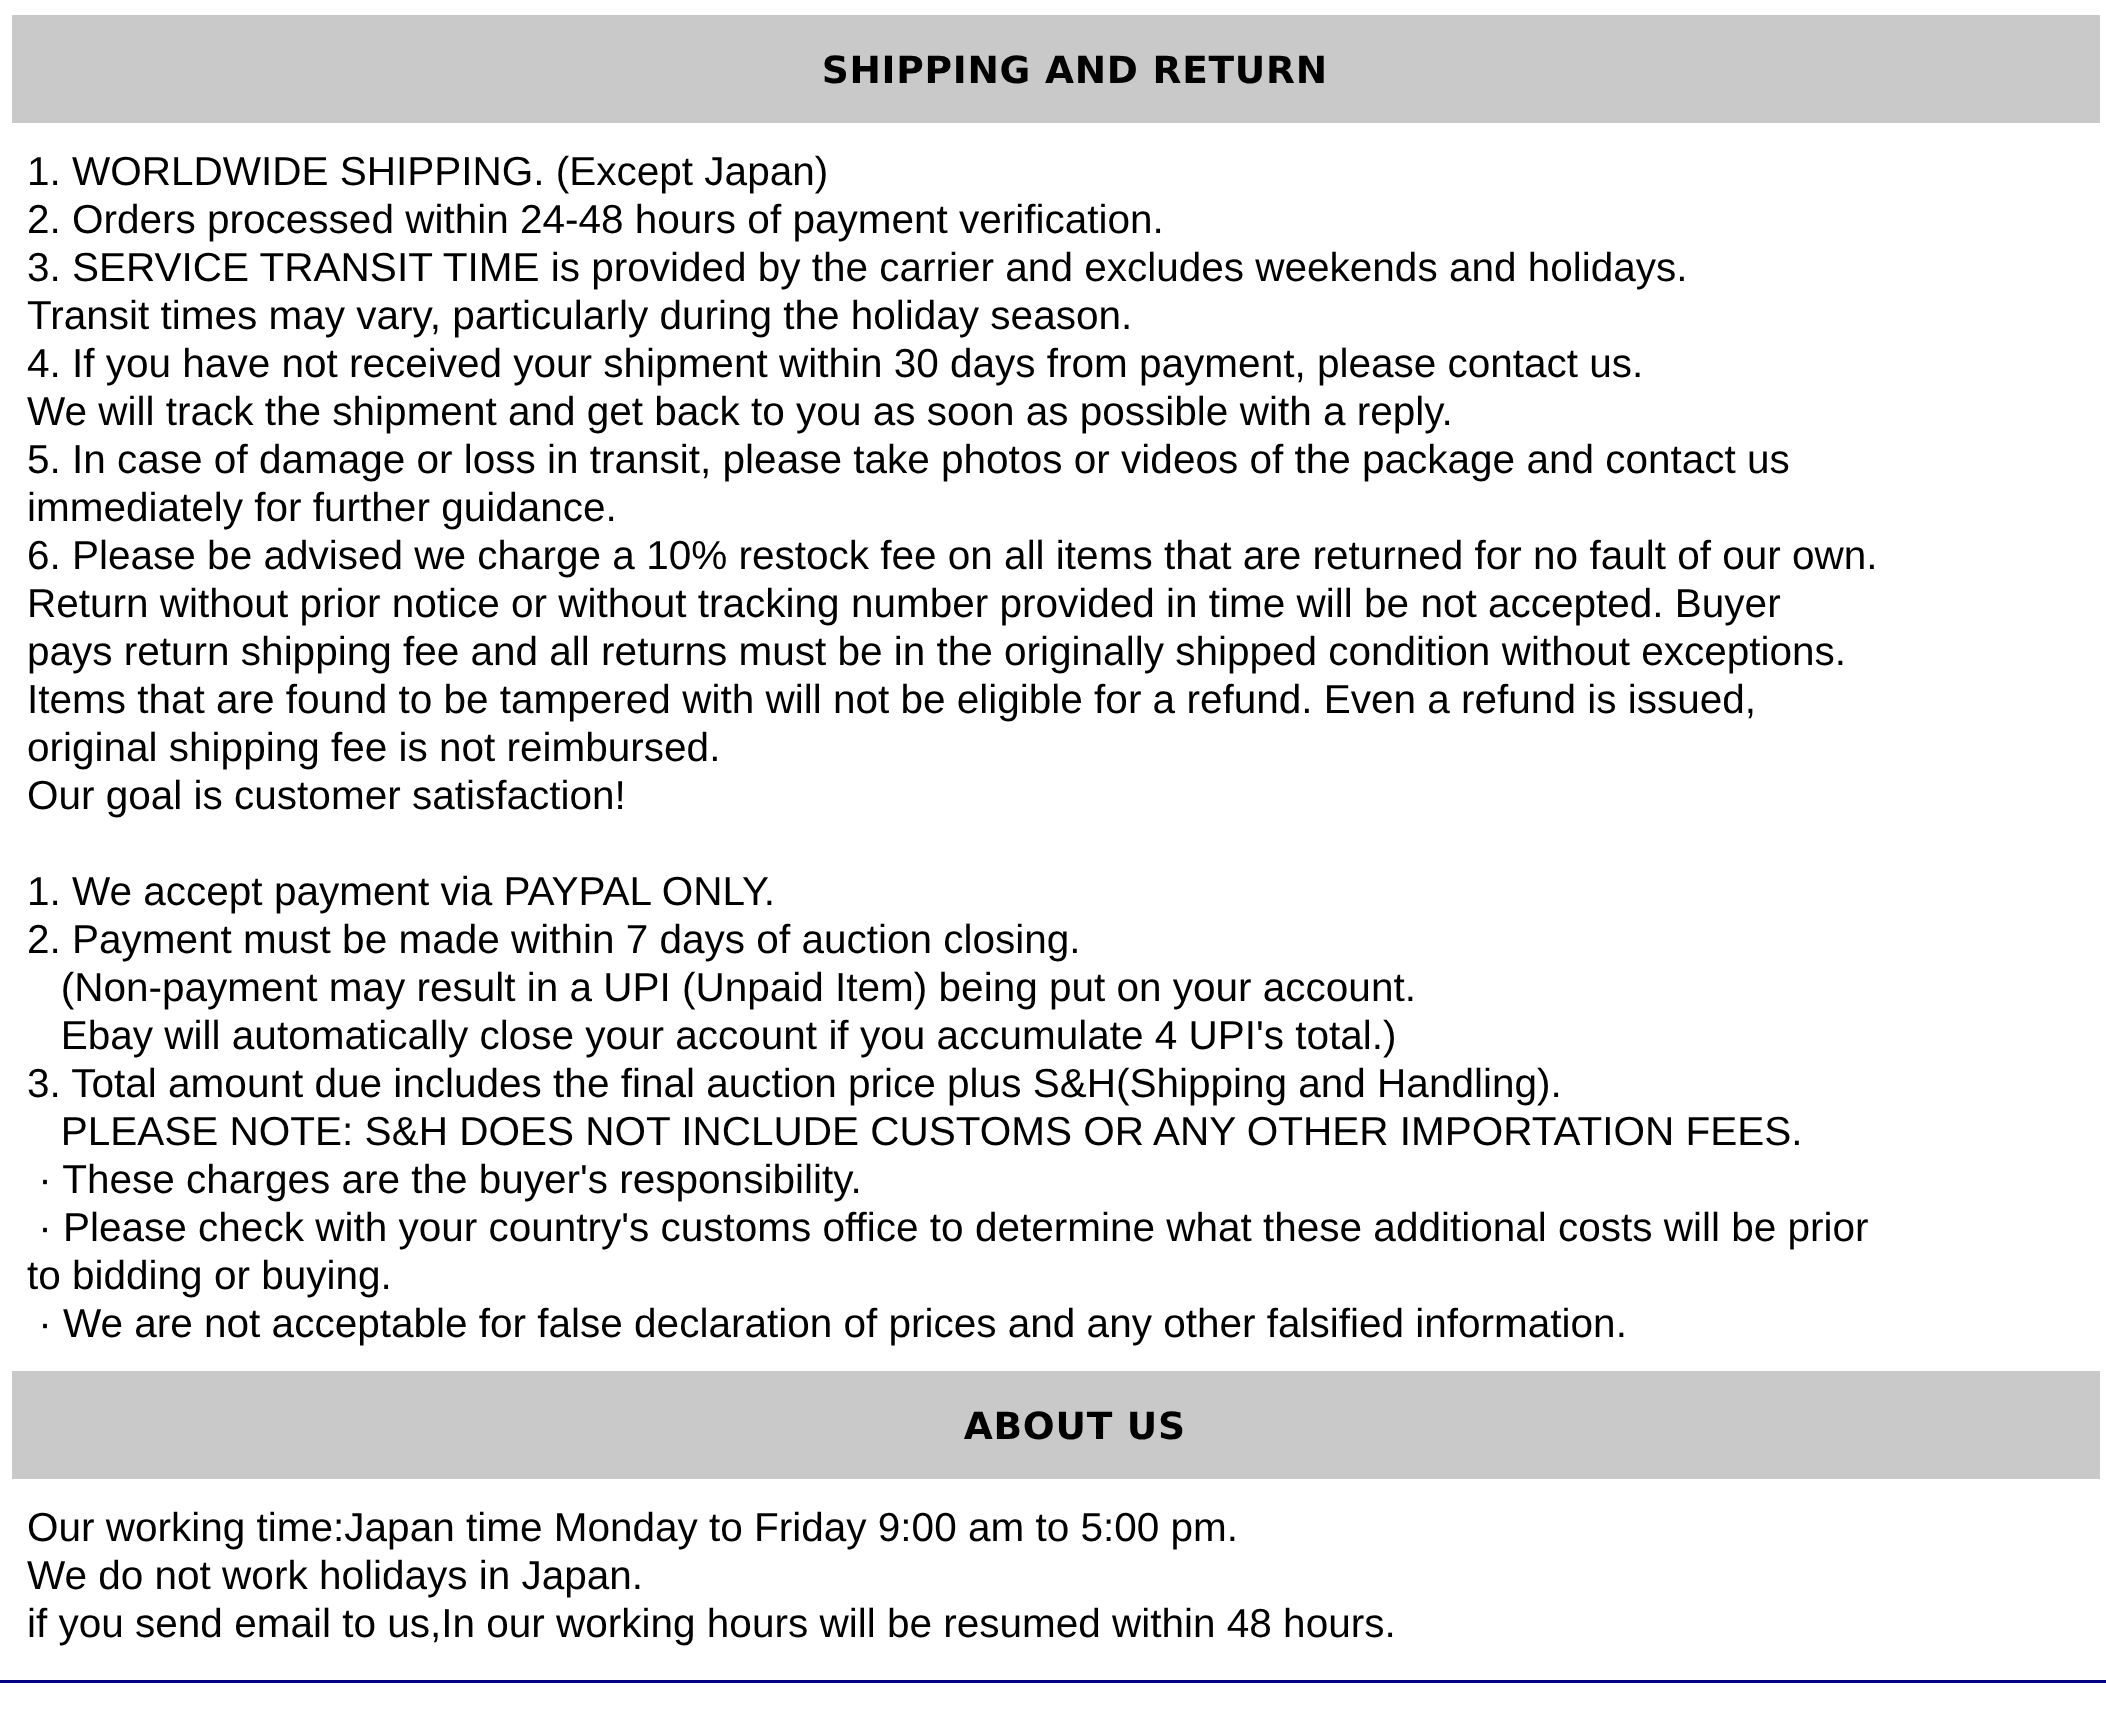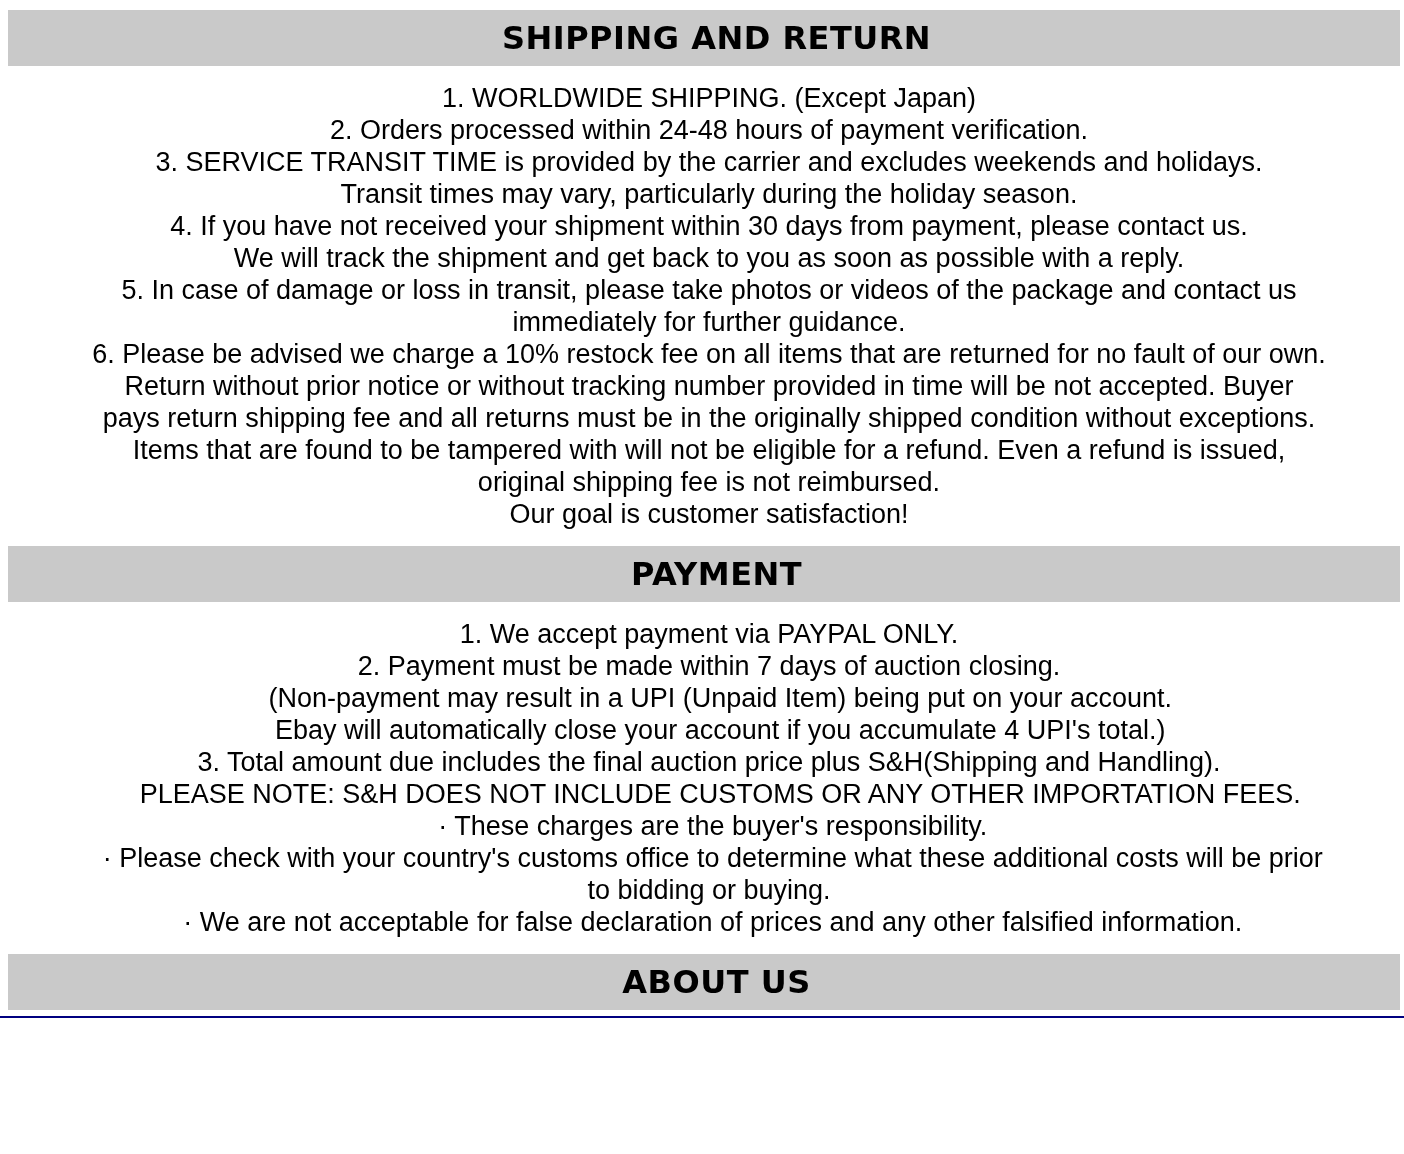--- a/index.html
+++ b/index.html
@@ -9,39 +9,38 @@
     width: 1404px;
     height: 1154px;
     overflow: hidden;
     font-family: "Liberation Sans", sans-serif;
     color: #000000;
   }
   .content {
     margin: 10px 4px 0 8px;
   }
   .section-header {
-    height: 56px;
+    height: 72px;
     background: #c9c9c9;
     display: flex;
     align-items: center;
     justify-content: center;
     font-family: "DejaVu Sans", sans-serif;
     font-weight: bold;
-    font-size: 32px;
+    font-size: 25px;
     letter-spacing: 0.5px;
     color: #000000;
     padding-left: 25px;
   }
   .section-body {
     font-size: 27px;
     line-height: 32px;
     padding: 16px 0 16px 10px;
     white-space: pre-wrap;
     color: #000000;
-    text-align: center;
   }
   .bottom-divider {
     border-top: 2px solid #000080;
     margin-top: 6px;
     width: 100%;
     height: 0;
   }
 </style>
 </head>
 <body>
@@ -60,32 +59,34 @@
 immediately for further guidance.
 6. Please be advised we charge a 10% restock fee on all items that are returned for no fault of our own.
 Return without prior notice or without tracking number provided in time will be not accepted. Buyer
 pays return shipping fee and all returns must be in the originally shipped condition without exceptions.
 Items that are found to be tampered with will not be eligible for a refund. Even a refund is issued,
 original shipping fee is not reimbursed.
 Our goal is customer satisfaction!</div>
   </section>
 
   <section>
-    <div class="section-header" style="background: rgb(201, 201, 201); color: rgb(0, 0, 0);">PAYMENT</div>
     <div class="section-body">1. We accept payment via PAYPAL ONLY.
 2. Payment must be made within 7 days of auction closing.
    (Non-payment may result in a UPI (Unpaid Item) being put on your account.
    Ebay will automatically close your account if you accumulate 4 UPI's total.)
 3. Total amount due includes the final auction price plus S&amp;H(Shipping and Handling).
    PLEASE NOTE: S&amp;H DOES NOT INCLUDE CUSTOMS OR ANY OTHER IMPORTATION FEES.
  · These charges are the buyer's responsibility.
  · Please check with your country's customs office to determine what these additional costs will be prior
 to bidding or buying.
  · We are not acceptable for false declaration of prices and any other falsified information.</div>
   </section>
 
   <section>
     <div class="section-header" style="background: rgb(201, 201, 201); color: rgb(0, 0, 0); text-align: center;">ABOUT US</div>
+    <div class="section-body">Our working time:Japan time Monday to Friday 9:00 am to 5:00 pm.
+We do not work holidays in Japan.
+if you send email to us,In our working hours will be resumed within 48 hours.</div>
   </section>
 
 </div>
 
 <div class="bottom-divider" style="border-top-color: rgb(0, 0, 128);"></div>
 
 </body></html>

